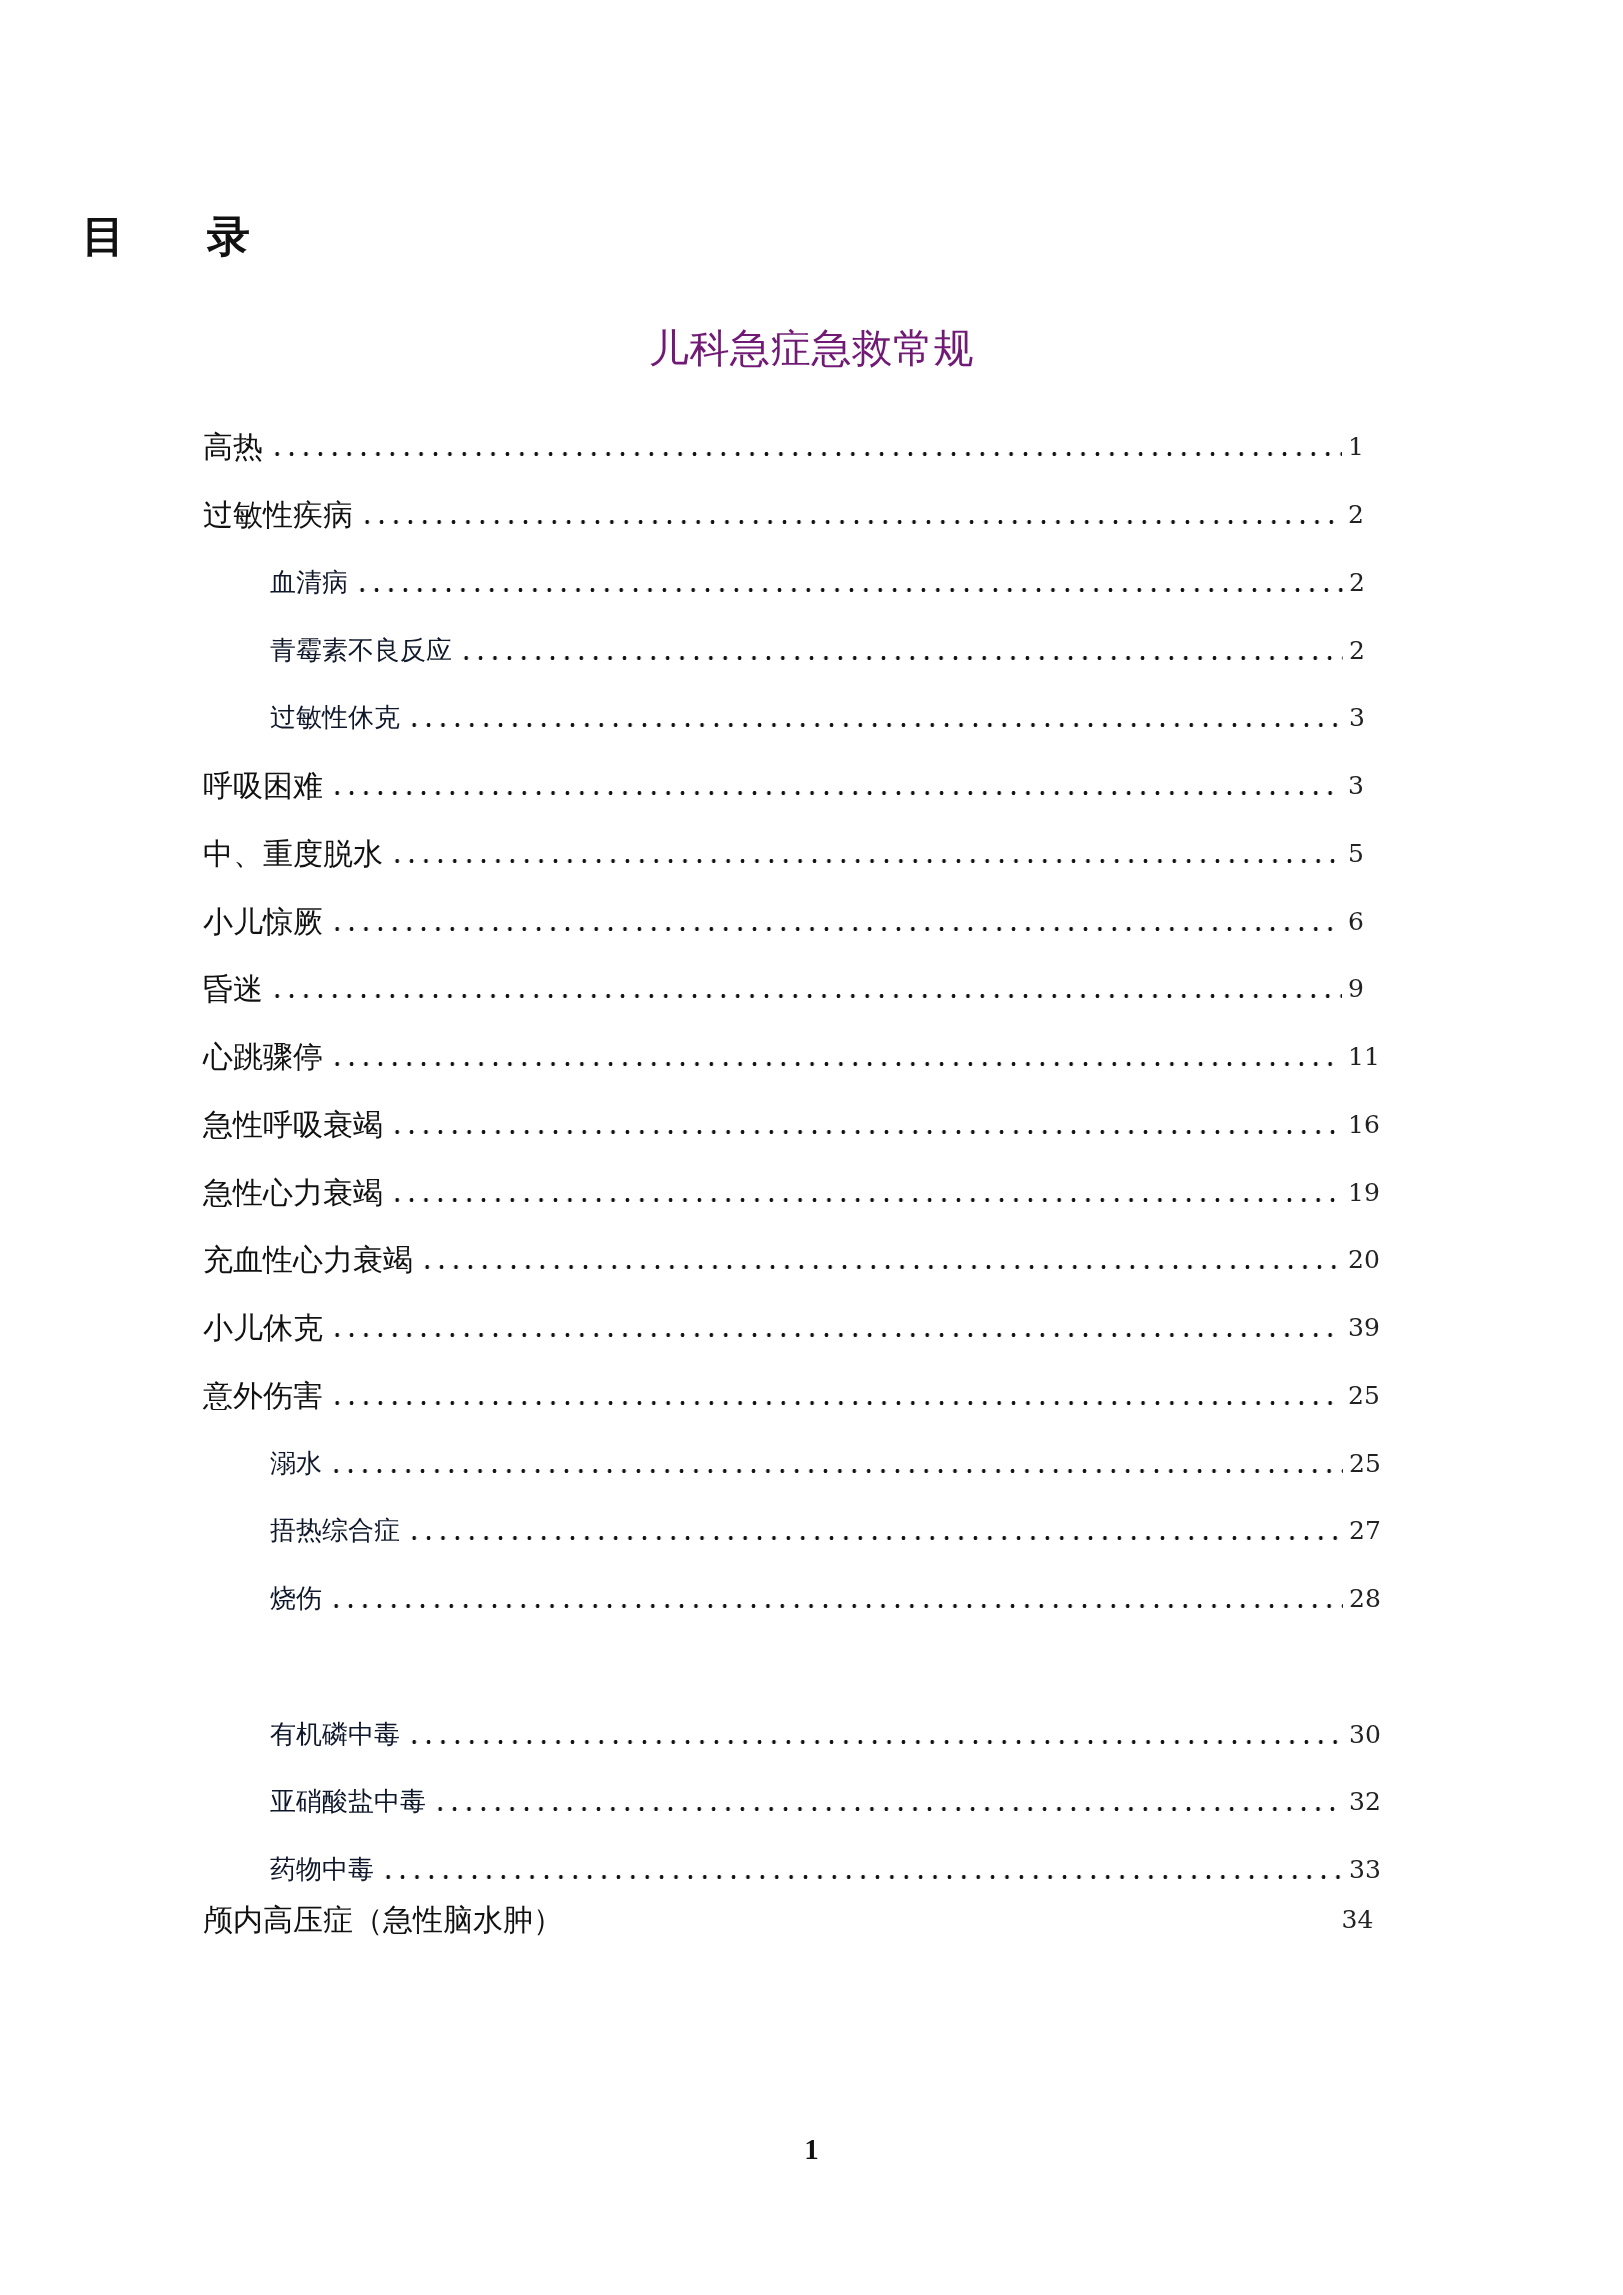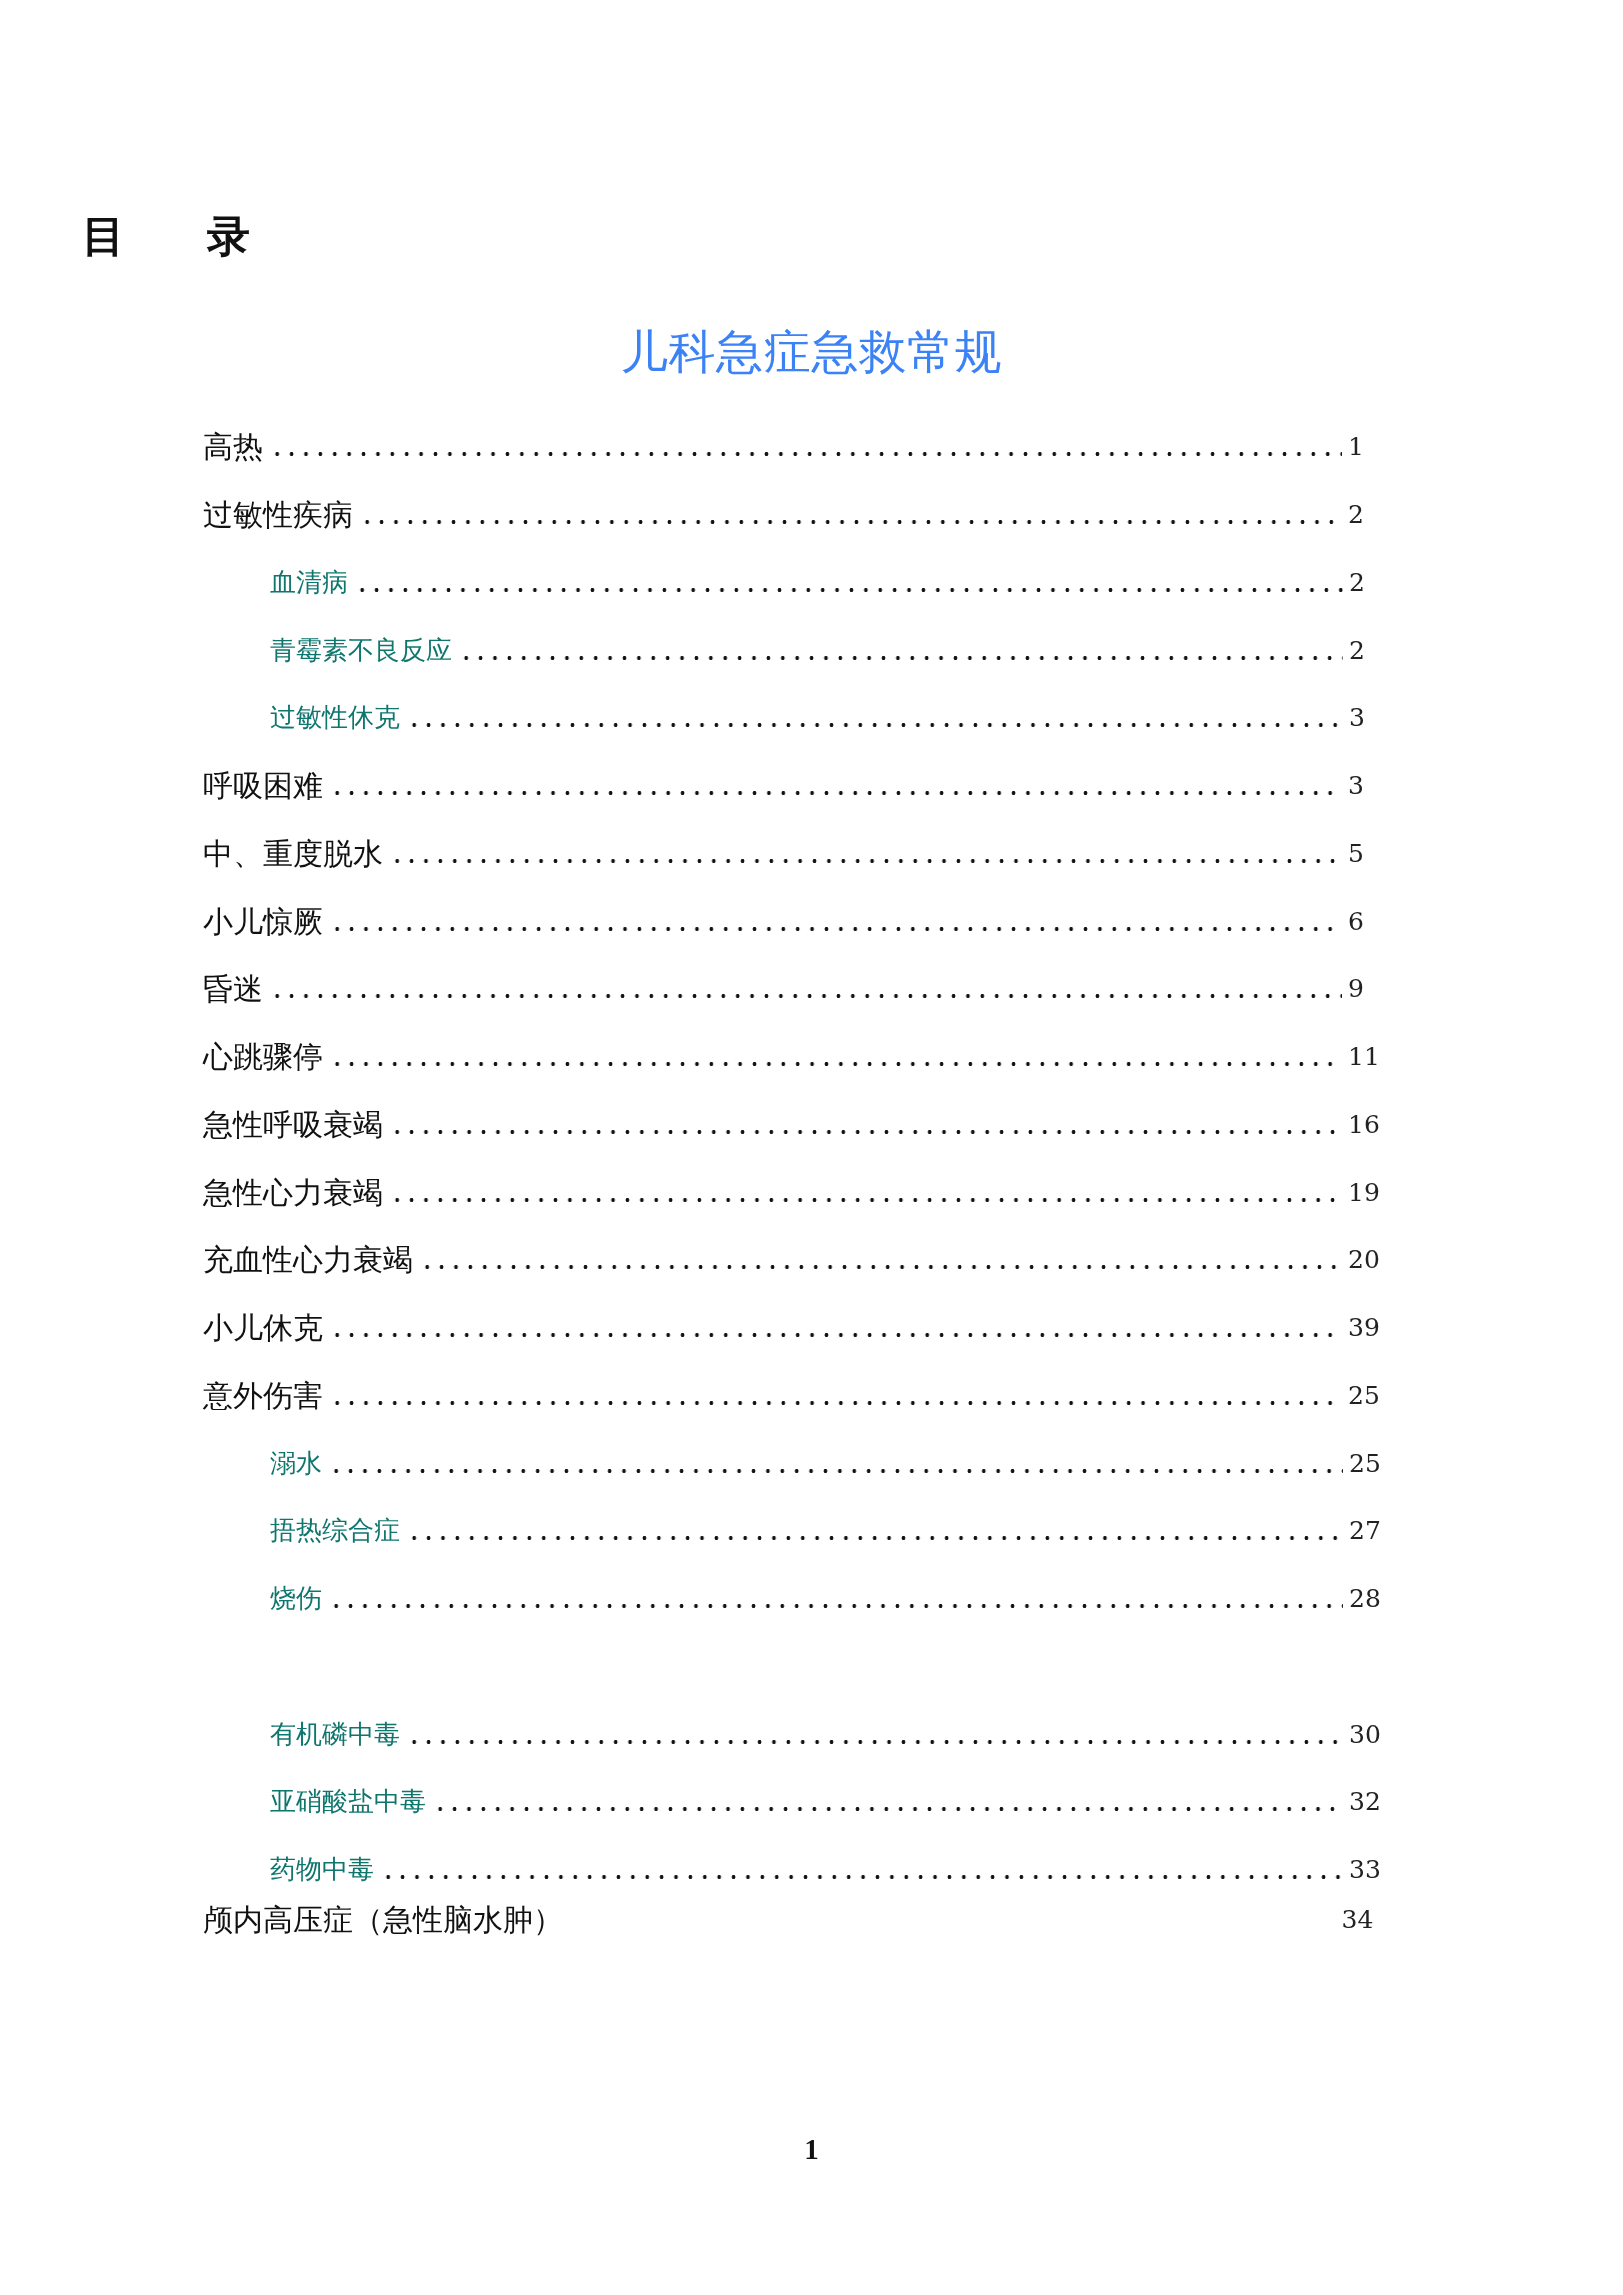--- a/index.html
+++ b/index.html
@@ -25,23 +25,23 @@
       letter-spacing: 82px;
       text-indent: 82px;
       font-family: "DejaVu Sans", "Liberation Sans", sans-serif;
     }
     .page-subtitle {
       position: absolute;
       top: 321px;
       left: 0;
       width: 1623px;
       text-align: center;
-      font-size: 47px;
+      font-size: 40px;
       font-family: "DejaVu Serif", "Liberation Serif", serif;
-      color: #3b82f6;
+      color: #701a75;
       letter-spacing: 0.7px;
     }
     .toc {
       position: absolute;
       top: 0;
       left: 0;
       width: 1623px;
       height: 2295px;
     }
     .toc-row {
@@ -63,21 +63,21 @@
       line-height: 39px;
     }
     .toc-row.main .toc-label {
       font-family: "DejaVu Sans", "Liberation Sans", sans-serif;
       font-size: 30px;
       color: #111111;
     }
     .toc-row.sub .toc-label {
       font-family: "DejaVu Serif", "Liberation Serif", serif;
       font-size: 26px;
-      color: #0f766e;
+      color: #0f172a;
     }
     .toc-leader {
       flex: 1 1 auto;
       height: 7.9px;
       margin: 0 6.5px 7.9px 6.5px;
       background-image: radial-gradient(circle, #111111 1.7px, transparent 2.1px);
       background-size: 14.4px 7.9px;
       background-repeat: repeat-x;
       background-position: left center;
     }

